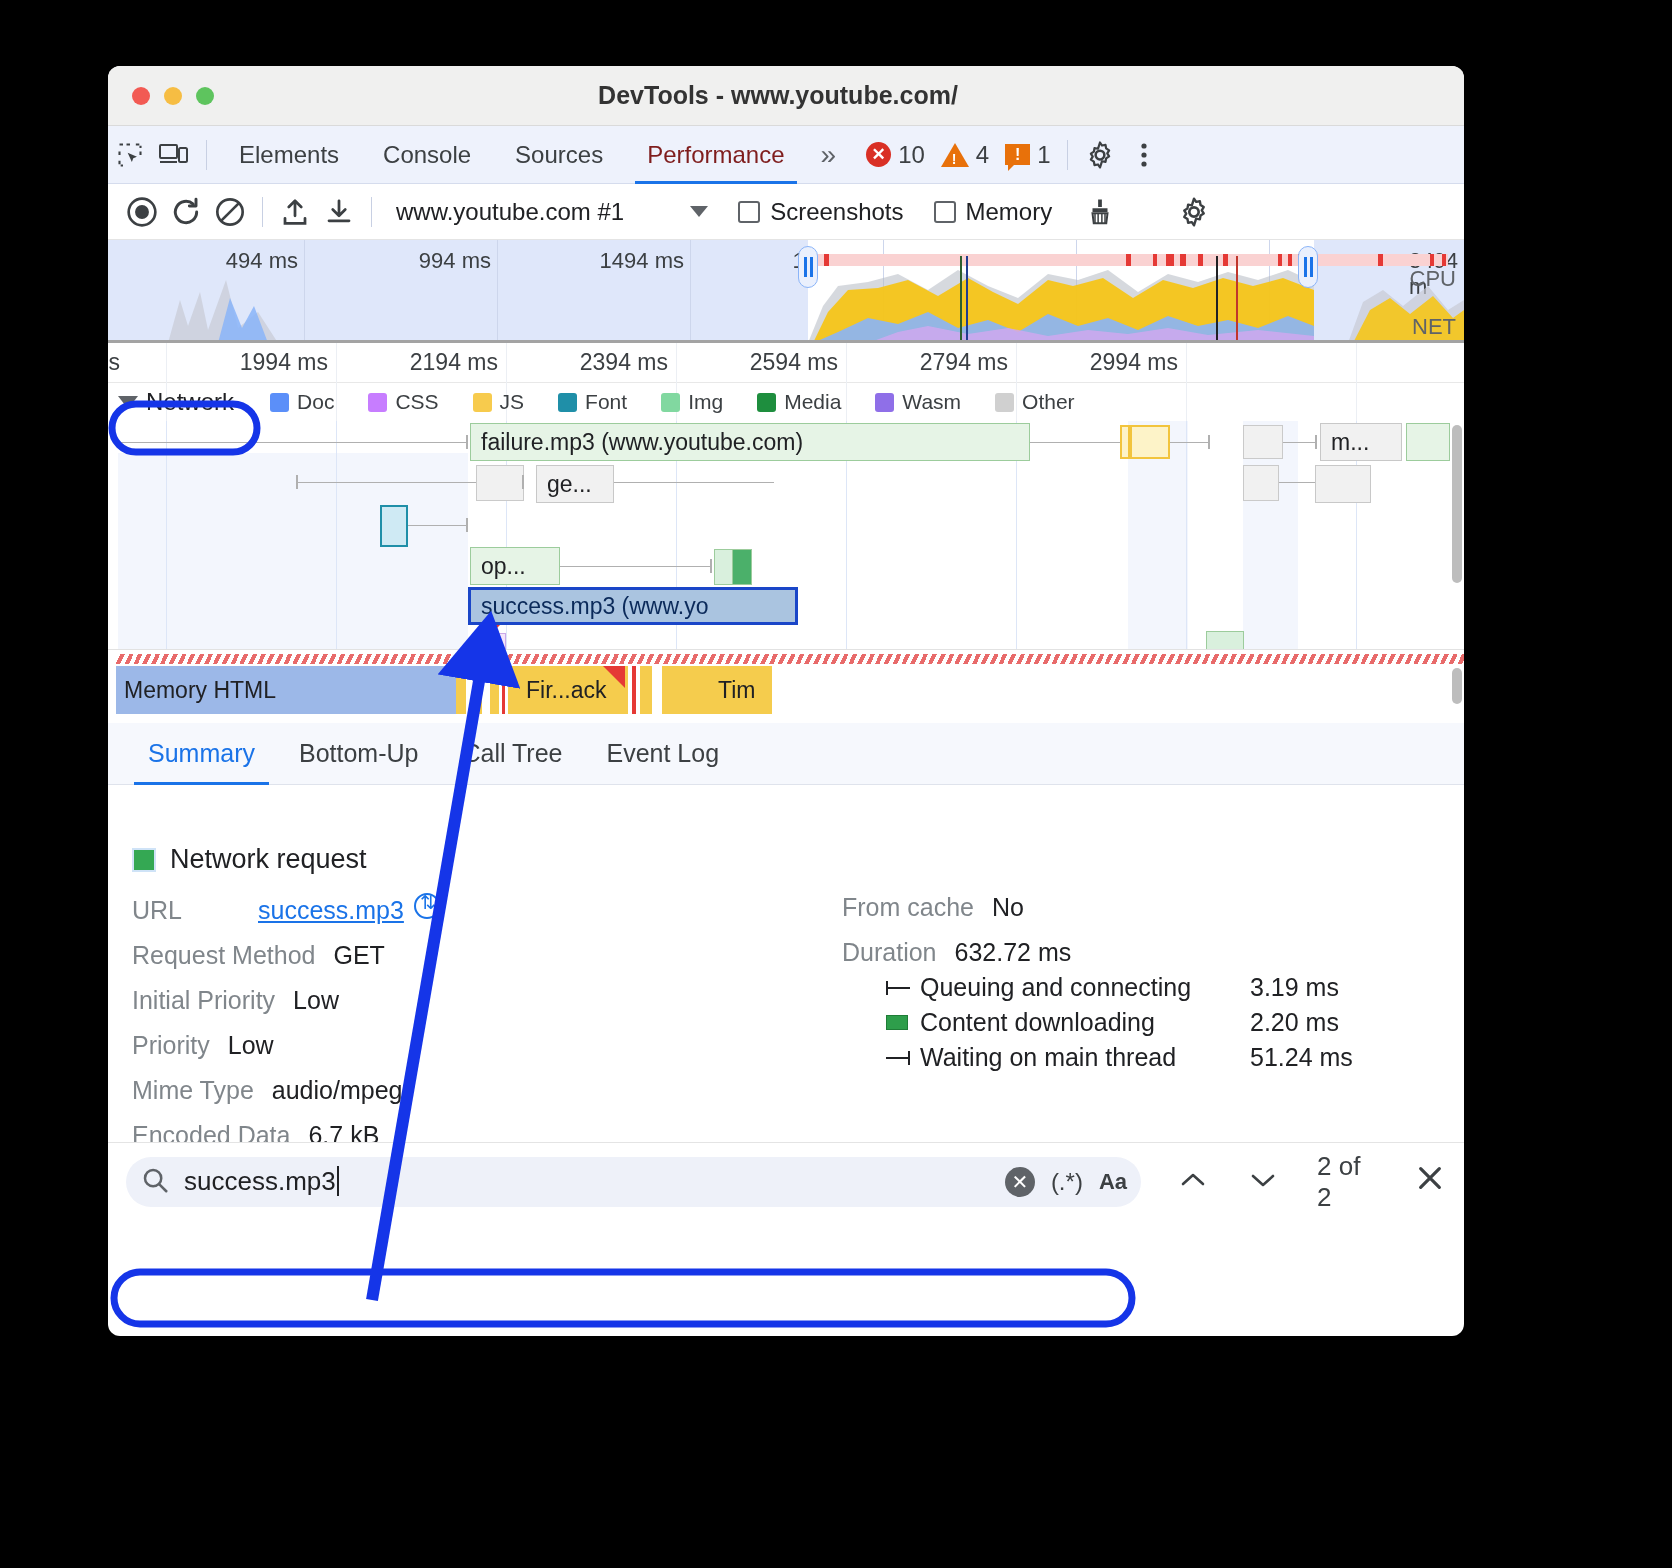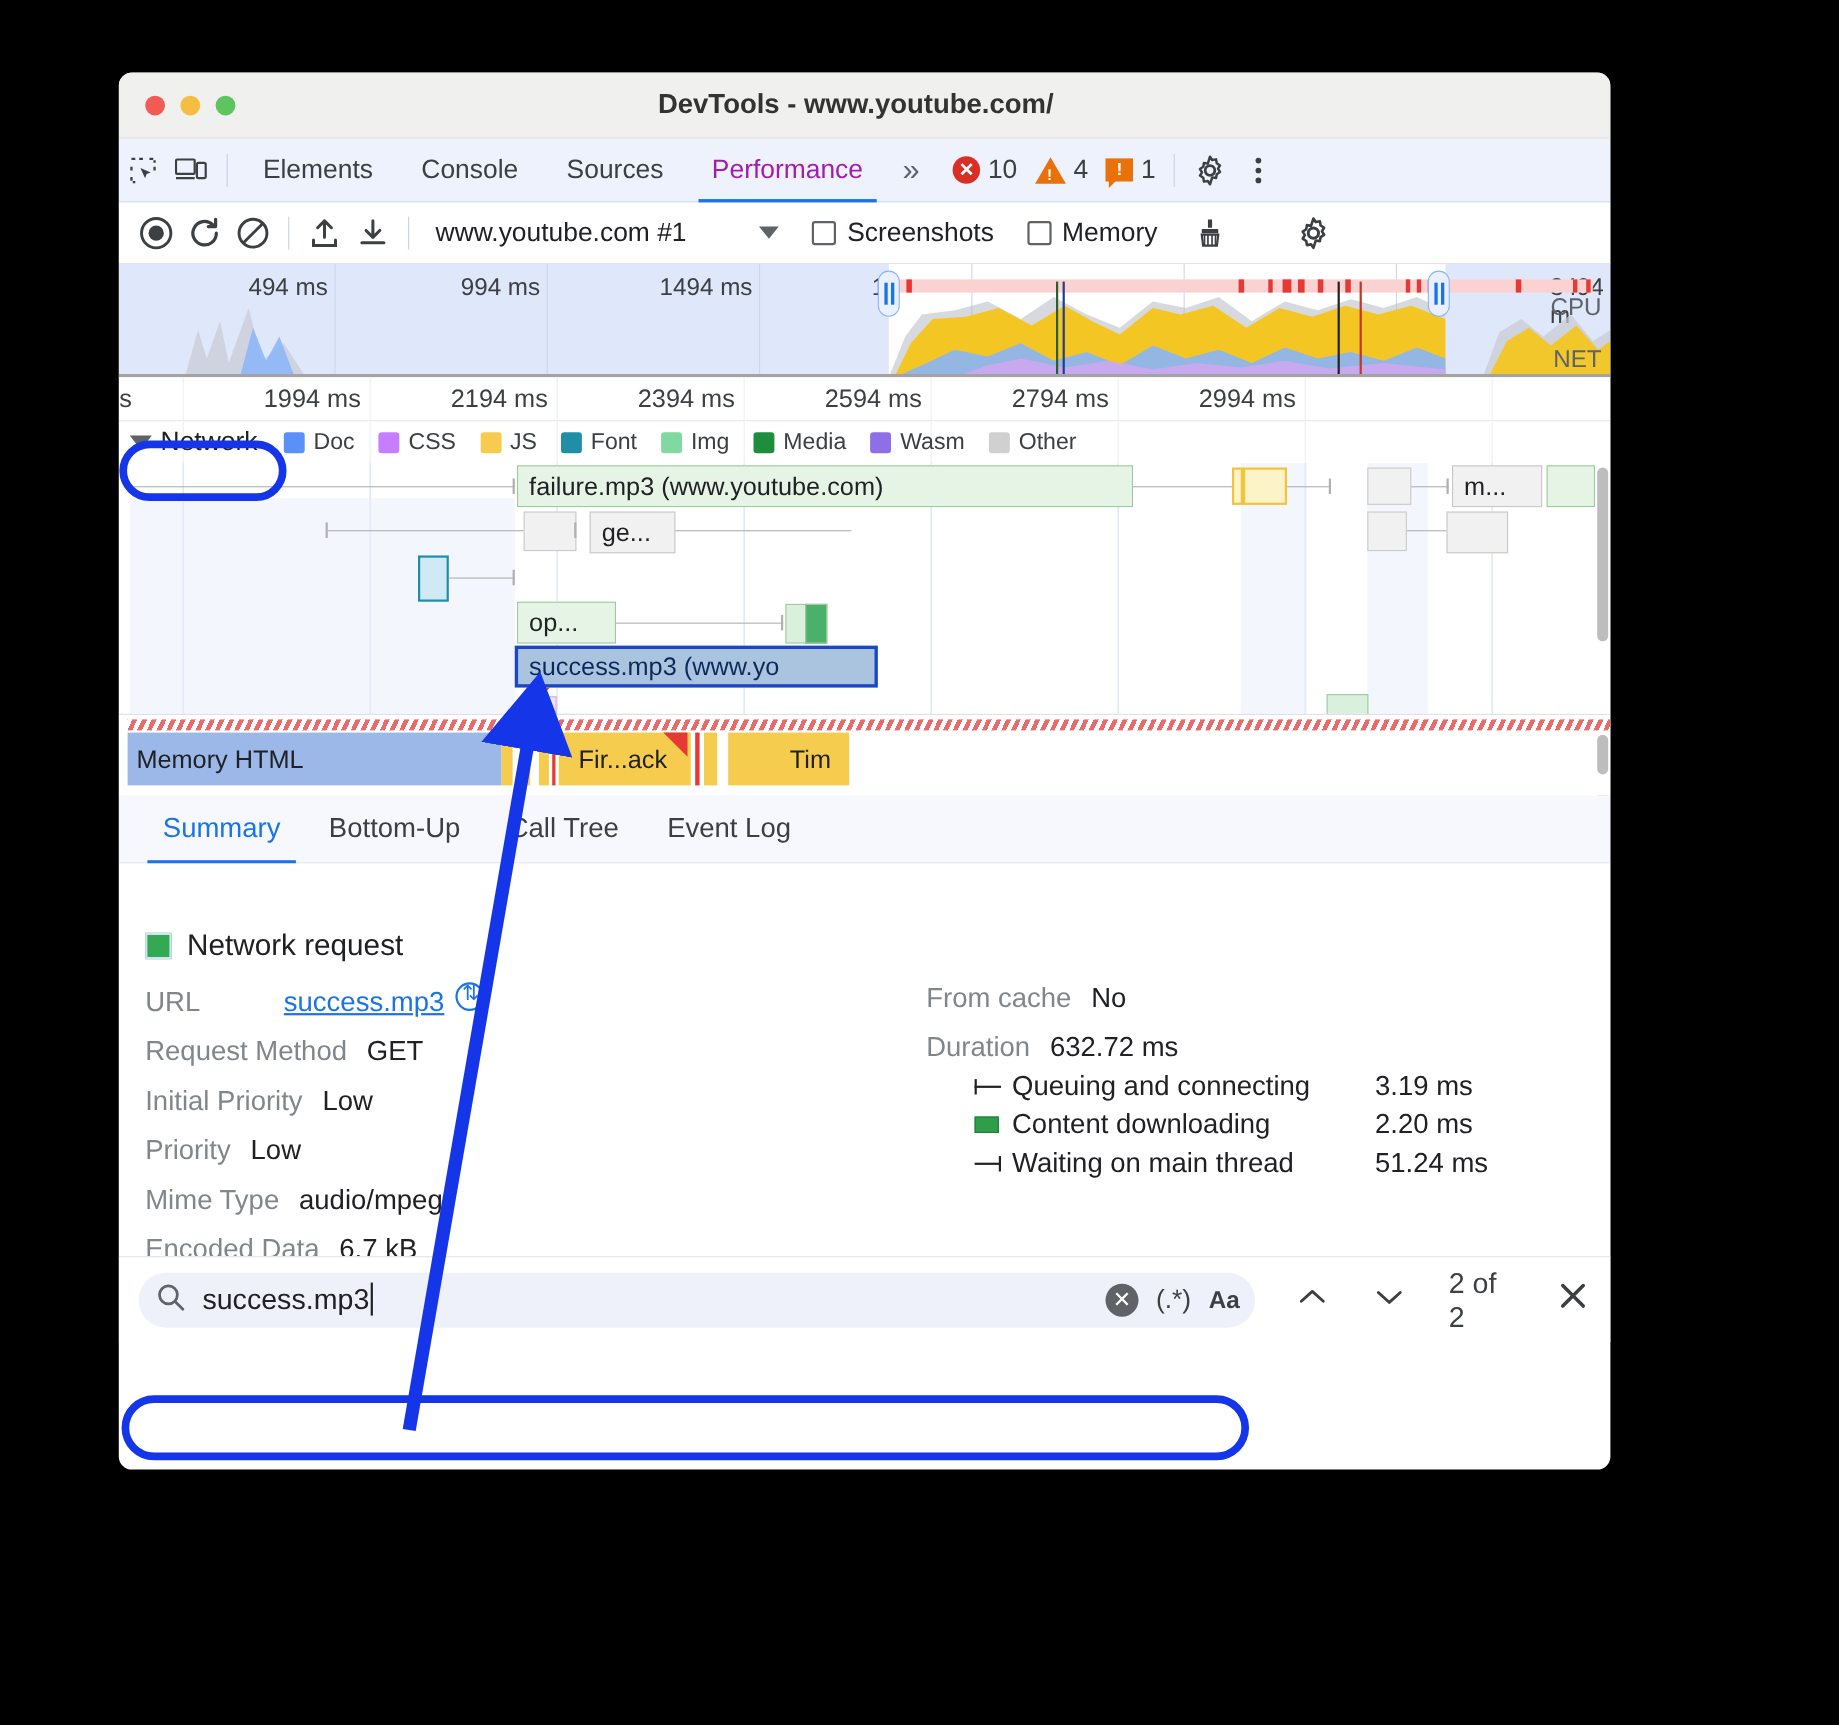--- a/index.html
+++ b/index.html
@@ -38,21 +38,21 @@
     height: 58px; background:#eef2fc;
     display:flex; align-items:center; position:relative;
     border-bottom:1px solid #d5dced;
   }
   .ico-btn { width:44px; height:44px; display:flex; align-items:center; justify-content:center; }
   .divider-v { width:1px; height:30px; background:#c8d0e3; margin:0 10px; }
   .tab {
     font-size:24px; color:#3c4043; padding:0 22px; height:58px;
     display:flex; align-items:center; position:relative; white-space:nowrap;
   }
-  .tab.active { color:#a21caf; }
+  .tab.active { color:#7f1d1d; }
   .tab.active::after {
     content:""; position:absolute; left:10px; right:10px; bottom:0;
     height:3px; background:#1a73e8;
   }
   .counters { display:flex; align-items:center; gap:6px; font-size:24px; color:#3c4043; margin-left:16px;}
   .counter { display:flex; align-items:center; gap:7px; margin-right:10px;}
   .badge-err { width:25px;height:25px;border-radius:50%;background:#d93025;color:#fff;font-size:17px;
               display:flex;align-items:center;justify-content:center;font-weight:bold;}
   .badge-warn { width:0;height:0;border-left:14px solid transparent;border-right:14px solid transparent;
               border-bottom:24px solid #e8710a; position:relative;}
@@ -85,21 +85,21 @@
   .netbar { position:absolute; height:12px; background:#fad2d2; }
   .netmark { position:absolute; width:5px; height:12px; background:#e53935; }
   .cpu-label { position:absolute; right:8px; top:26px; font-size:22px; color:#5f6368; font-weight:500; }
   .net-label { position:absolute; right:8px; bottom:0px; font-size:22px; color:#5f6368; font-weight:500; }
   .ov-vline { position:absolute; top:16px; bottom:0; width:2px; }
   
   .flame { position:relative; background:#fff; height:380px; overflow:hidden; }
   .ruler2 { height:40px; position:relative; border-bottom:1px solid #e8e8e8; }
   .r2-label { position:absolute; top:6px; font-size:23px; color:#3c4043; transform:translateX(-100%); padding-right:8px;}
   .r2-tick { position:absolute; top:0; bottom:-310px; border-right:1px solid #eceff4; }
-  .legend-row { height:38px; display:flex; align-items:center; padding-left:10px; gap:0; position:relative; z-index:3;}
+  .legend-row { height:38px; display:flex; align-items:center; padding-left:10px; gap:12px; position:relative; z-index:3;}
   .net-toggle { display:flex; align-items:center; gap:8px; font-size:24px; color:#202124; margin-right:24px;}
   .tri { width:0;height:0;border-left:10px solid transparent;border-right:10px solid transparent;
          border-top:13px solid #5f6368;}
   .lg { display:flex; align-items:center; gap:8px; margin-right:22px; font-size:21px; color:#3c4043;}
   .sw { width:19px; height:19px; border-radius:3px; }
   .track { position:relative; height:300px; }
   .req { position:absolute; height:38px; border:1px solid #9ccc9c; background:#e6f4e6;
          font-size:23px; color:#202124; display:flex; align-items:center; padding-left:10px;
          white-space:nowrap; overflow:hidden;}
   .req.grey { border-color:#c8c8c8; background:#f1f1f1; }

